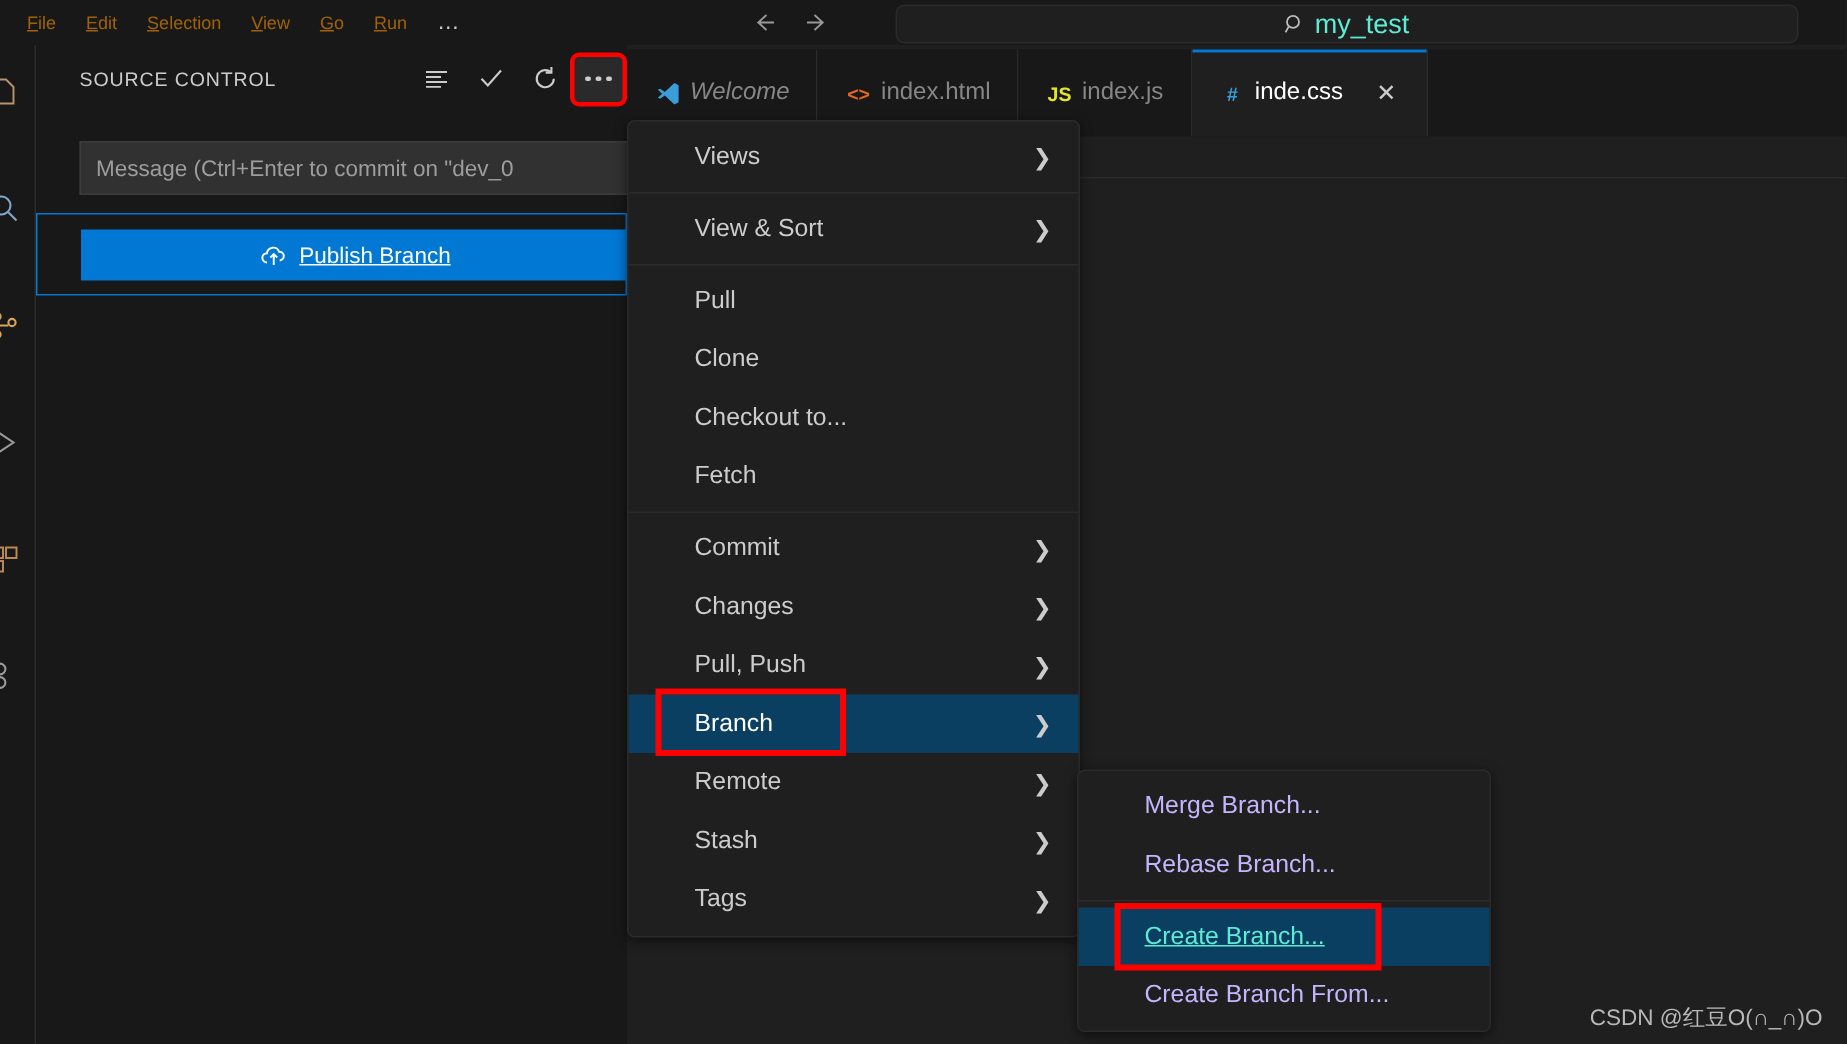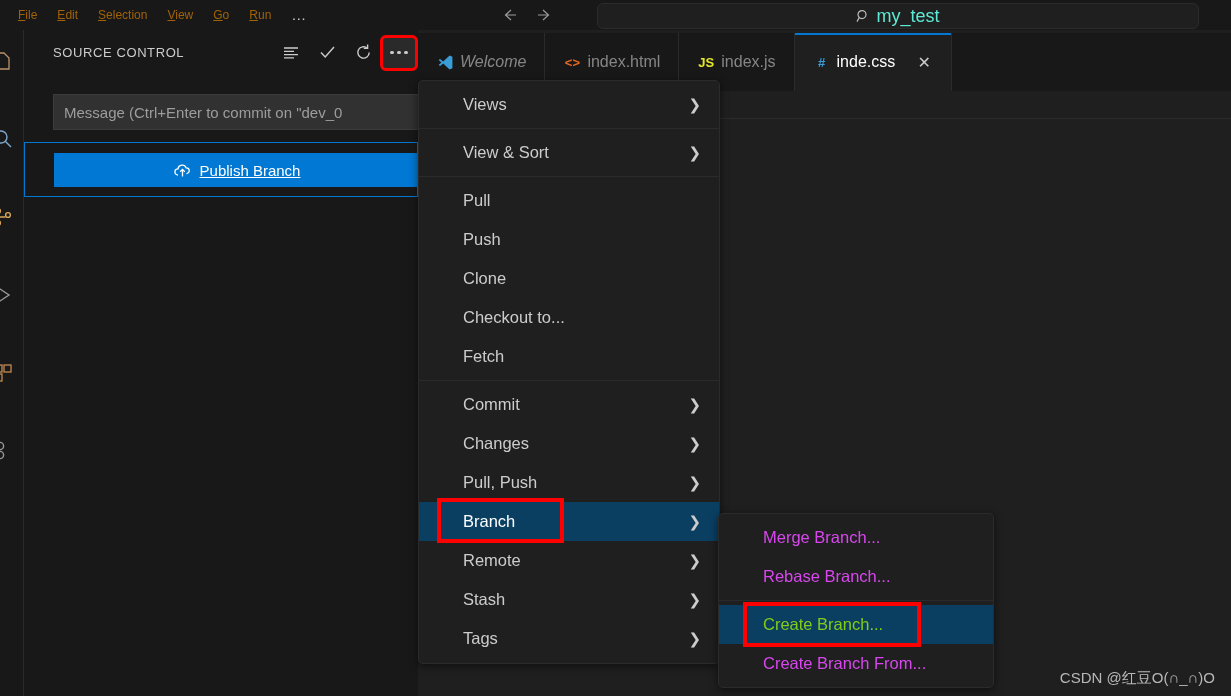--- a/index.html
+++ b/index.html
@@ -316,26 +316,27 @@
     padding: 4px 0 4px 0;
     z-index: 50;
   }
   .sub-row {
     position: relative;
     height: 39px;
     display: flex;
     align-items: center;
     padding: 0 14px 0 44px;
     font-size: 16.5px;
-    color: #d946ef;
+    color: #c4b5fd;
     box-sizing: border-box;
   }
   .sub-row.selected {
     background: #0a3f62;
-    color: #84cc16;
+    color: #5eead4;
+    text-decoration: underline;
   }
   .sub-red-box {
     position: absolute;
     left: 24px; top: -3px;
     width: 178px; height: 45px;
     border: 4px solid #ff0000;
     box-sizing: border-box;
     pointer-events: none;
   }
 
@@ -511,23 +512,20 @@
     <div class="ctx-sep"></div>
     <div class="ctx-row">
       <span>View &amp; Sort</span>
       <span class="chev">❯</span>
     </div>
     <div class="ctx-sep"></div>
     <div class="ctx-row">
       <span>Pull</span>
     </div>
     <div class="ctx-row">
-      <span>Push</span>
-    </div>
-    <div class="ctx-row">
       <span>Clone</span>
     </div>
     <div class="ctx-row">
       <span>Checkout to...</span>
     </div>
     <div class="ctx-row">
       <span>Fetch</span>
     </div>
     <div class="ctx-sep"></div>
     <div class="ctx-row">

